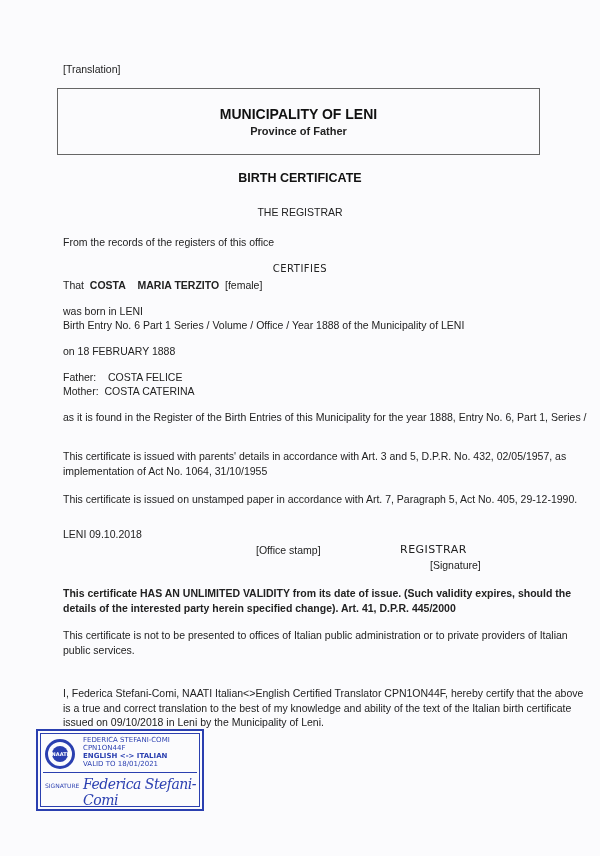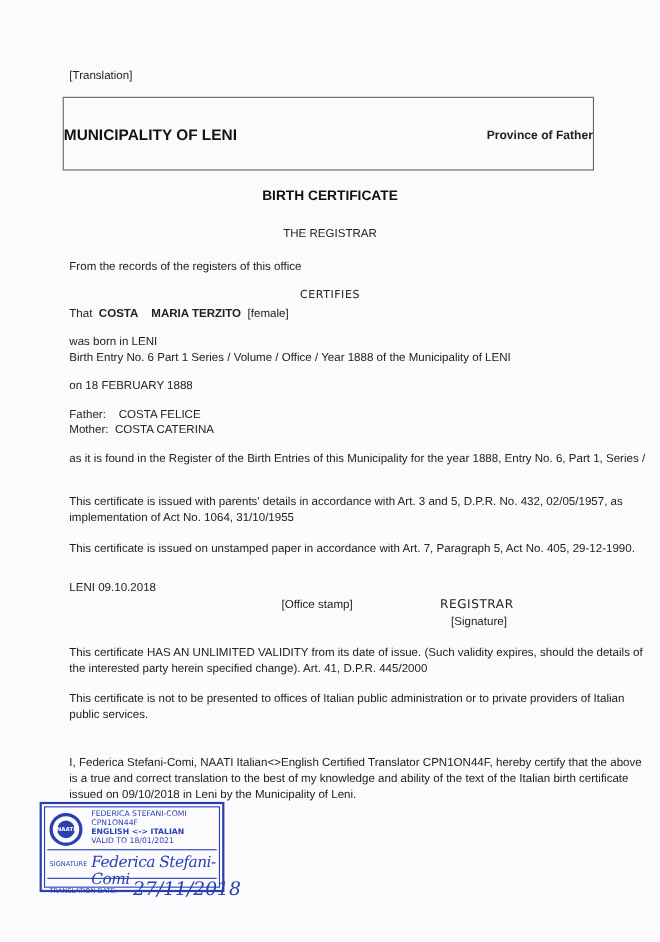--- a/index.html
+++ b/index.html
@@ -3,21 +3,21 @@
 <meta charset="utf-8">
 <style>
   html, body { margin:0; padding:0; }
   body { width:600px; height:856px; background:#fbfbfd; position:relative; overflow:hidden;
          font-family:"Liberation Sans", sans-serif; color:#222; }
   .abs { position:absolute; }
   .t { font-size:10.5px; line-height:14px; white-space:nowrap; }
   .p { font-size:10.5px; line-height:14.5px; width:530px; }
   .hdr-table { left:57px; top:88px; width:483px; height:67px; border:1px solid #666; display:flex; box-sizing:border-box; }
   .hdr-cell-left { width:146px; border-right:1px solid #444; display:flex; align-items:center; justify-content:center; font-size:11px; }
-  .hdr-cell-right { flex:1; display:flex; flex-direction:row; align-items:center; justify-content:space-between; }
+  .hdr-cell-right { flex:1; display:flex; flex-direction:column; align-items:center; justify-content:center; }
   .muni { font-weight:bold; font-size:14px; color:#111; }
   .prov { font-weight:bold; font-size:11px; color:#222; margin-top:3px; }
   .bc-title { left:0; width:600px; top:171px; text-align:center; font-weight:bold; font-size:12.5px; color:#111; }
   .center { text-align:center; }
   .spaced { letter-spacing:0.5px; font-family:"DejaVu Sans", sans-serif; font-size:10px; }
   .b { font-weight:bold; }
   .stamp { left:36px; top:729px; width:168px; height:82px; border:2px solid #2a3fb0; box-sizing:border-box; color:#2a3fb0; font-family:"DejaVu Sans", sans-serif; }
   .stamp-inner { position:absolute; left:2px; top:2px; right:2px; bottom:2px; border:1px solid #2a3fb0; }
   .stamp-logo { position:absolute; left:4px; top:5px; width:30px; height:30px; border-radius:50%; border:3px solid #2a3fb0; box-sizing:border-box; display:flex; align-items:center; justify-content:center; }
   .stamp-logo-inner { width:16px; height:16px; border-radius:50%; background:#2a3fb0; color:#fff; font-size:5px; display:flex; align-items:center; justify-content:center; font-weight:bold; }
@@ -63,37 +63,33 @@
   <span>COSTA CATERINA</span>
 </div>
 
 <div class="abs p" style="left:63px;top:410px;">as it is found in the Register of the Birth Entries of this Municipality for the year 1888, Entry No. 6, Part 1, Series /</div>
 <div class="abs p" style="left:63px;top:449px;">This certificate is issued with parents' details in accordance with Art. 3 and 5, D.P.R. No. 432, 02/05/1957, as implementation of Act No. 1064, 31/10/1955</div>
 <div class="abs p" style="left:63px;top:492px;">This certificate is issued on unstamped paper in accordance with Art. 7, Paragraph 5, Act No. 405, 29-12-1990.</div>
 
 <div class="abs t" style="left:63px;top:527px;">LENI 09.10.2018</div>
 <div class="abs t" style="left:256px;top:543px;">[Office stamp]</div>
 <div class="abs spaced" style="left:400px;top:543px;font-size:11px;">REGISTRAR</div>
-<div class="abs t" style="left:410px;top:558px;">[Signature]</div>
+<div class="abs t" style="left:430px;top:558px;">[Signature]</div>
 
-<div class="abs p" style="left:63px;top:586px;">This certificate HAS AN UNLIMITED VALIDITY from its date of issue. (Such validity expires, should the details of the interested party herein specified change). Art. 41, D.P.R. 445/2000</div>
+<div class="abs p" style="left:63px;top:586px;font-weight:bold;">This certificate HAS AN UNLIMITED VALIDITY from its date of issue. (Such validity expires, should the details of the interested party herein specified change). Art. 41, D.P.R. 445/2000</div>
 <div class="abs p" style="left:63px;top:628px;">This certificate is not to be presented to offices of Italian public administration or to private providers of Italian public services.</div>
 <div class="abs p" style="left:63px;top:686px;">I, Federica Stefani-Comi, NAATI Italian&lt;&gt;English Certified Translator CPN1ON44F, hereby certify that the above is a true and correct translation to the best of my knowledge and ability of the text of the Italian birth certificate issued on 09/10/2018 in Leni by the Municipality of Leni.</div>
 
 <div class="abs stamp">
   <div class="stamp-inner">
     <div class="stamp-logo">
       <div class="stamp-logo-inner">NAATI</div>
     </div>
     <div class="stamp-line" style="top:2px;">FEDERICA STEFANI-COMI</div>
     <div class="stamp-line" style="top:10px;">CPN1ON44F</div>
     <div class="stamp-line" style="top:18px;font-weight:bold;">ENGLISH &lt;-&gt; ITALIAN</div>
     <div class="stamp-line" style="top:26px;">VALID TO 18/01/2021</div>
     <div class="stamp-row" style="top:38px;height:26px;">
       <span style="position:absolute;left:2px;top:9px;">SIGNATURE</span>
       <span class="sig-script" style="position:absolute;left:40px;top:3px;">Federica Stefani-Comi</span>
     </div>
-    <div class="stamp-row" style="top:64px;height:24px;">
-      <span style="position:absolute;left:2px;top:8px;">TRANSLATION DATE:</span>
-      <span class="date-script" style="position:absolute;left:78px;top:0px;">27/11/2018</span>
-    </div>
   </div>
 </div>
 
 </body></html>

